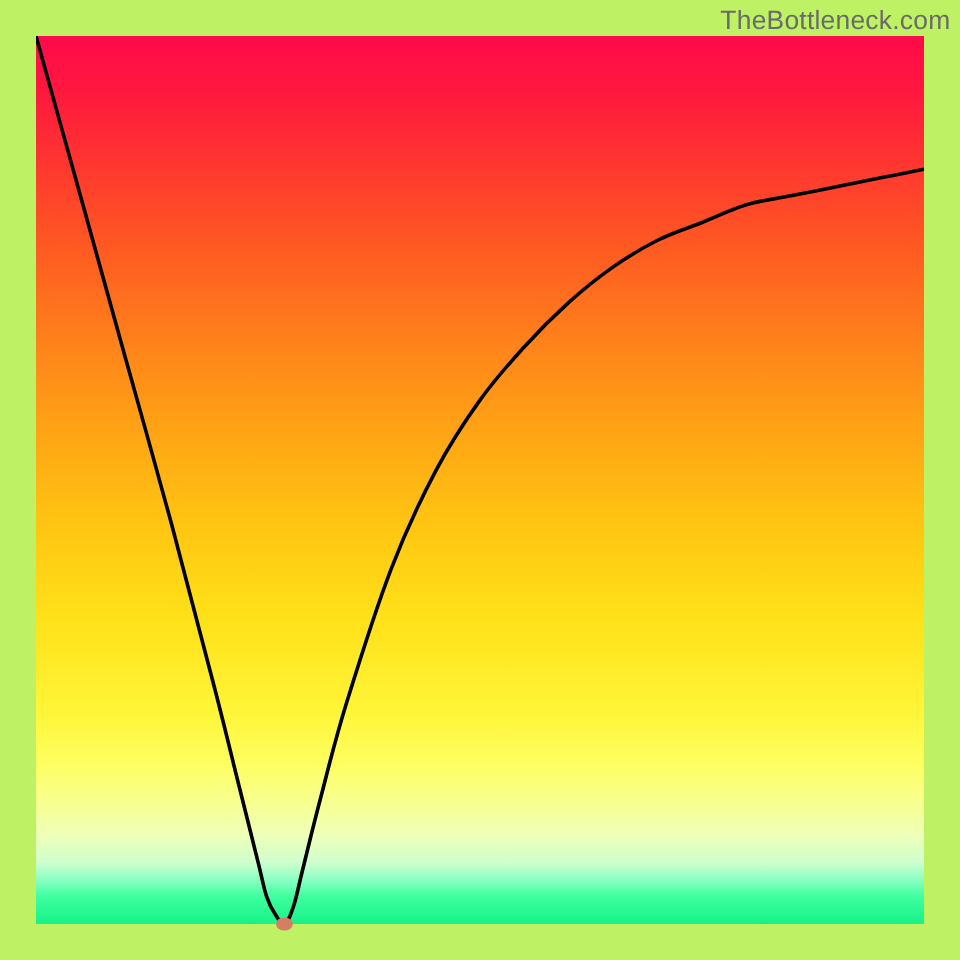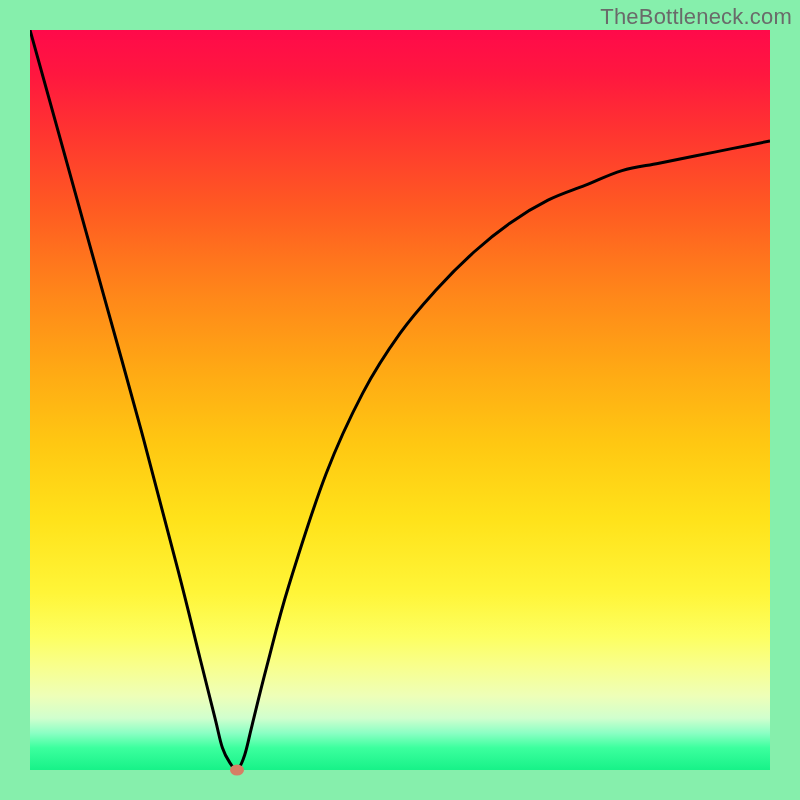--- a/index.html
+++ b/index.html
@@ -8,21 +8,21 @@
     width: 800px;
     height: 800px;
     background: #000;
     font-family: Arial, Helvetica, sans-serif;
     overflow: hidden;
   }
   .frame {
     position: absolute;
     left: 0; top: 0;
     width: 800px; height: 800px;
-    background: #86efac;
+    background: #bef264;
   }
   .plot-area {
     position: absolute;
     left: 30px;
     top: 30px;
     width: 740px;
     height: 740px;
     background: linear-gradient(to bottom,
       #ff0a4a 0%,
       #ff173f 6%,

